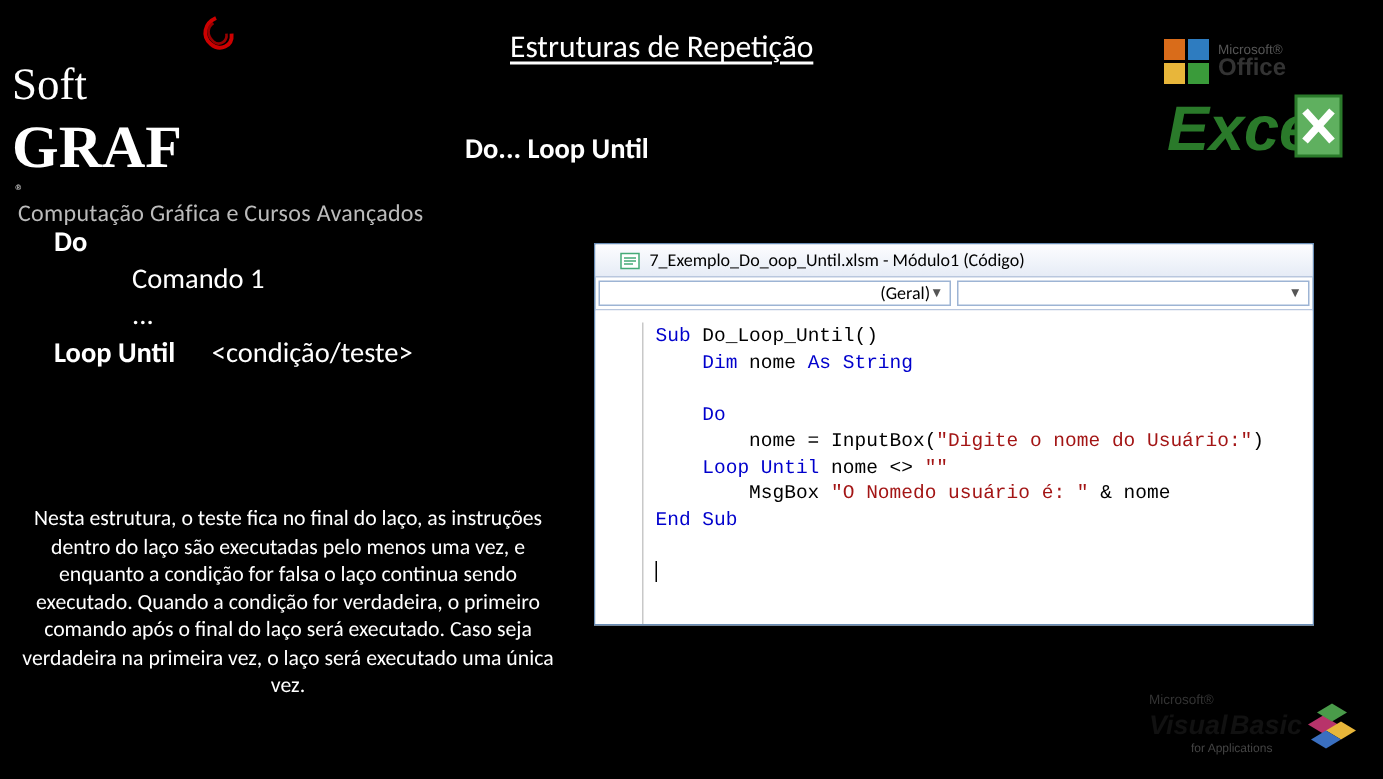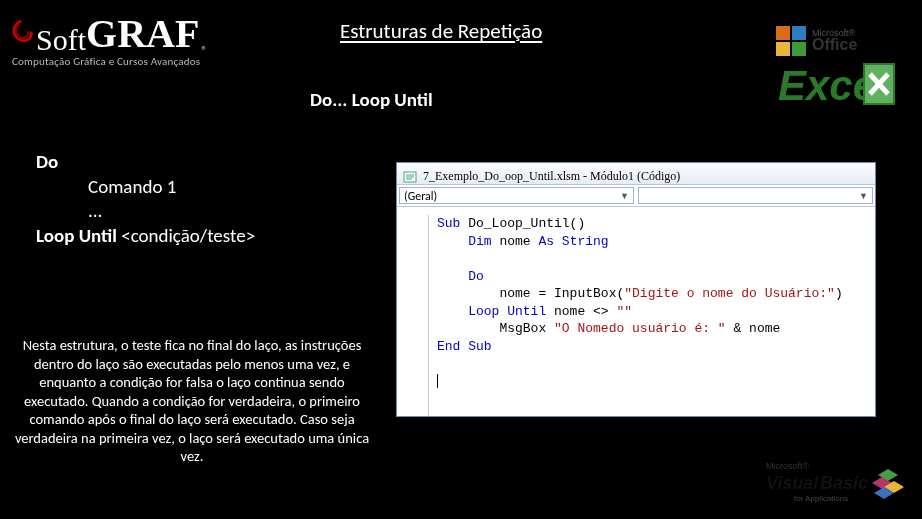--- a/index.html
+++ b/index.html
@@ -14,31 +14,32 @@
   }
   .logo-area {
     position: absolute;
     top: 10px;
     left: 8px;
     display: flex;
     flex-direction: column;
   }
   .logo-main {
     display: flex;
-    align-items: flex-end;
+    align-items: flex-start;
+    flex-direction: column;
   }
   .logo-swirl {
     width: 26px; height: 30px;
     margin-right: 2px;
     align-self: center;
   }
   .soft { font-family: Georgia, "Times New Roman", serif; font-size: 30px; font-weight: 400; }
   .graf { font-family: Georgia, "Times New Roman", serif; font-size: 40px; font-weight: 700; }
   .reg { font-size: 12px; vertical-align: super; margin-left: 2px; color: #ccc;}
-  .tagline { font-size: 11px; color: #bbb; letter-spacing: 0.2px; margin-top: -2px; margin-left: 4px;}
+  .tagline { font-size: 16px; color: #bbb; letter-spacing: 0.2px; margin-top: -2px; margin-left: 4px;}
   .title {
     position: absolute;
     top: 18px;
     left: 340px;
     font-size: 21px;
     font-weight: 400;
     text-decoration: underline;
     text-underline-offset: 3px;
   }
   .subtitle {
@@ -60,21 +61,21 @@
   }
   .syntax-block {
     position: absolute;
     top: 150px;
     left: 36px;
     font-size: 19px;
     font-weight: 700;
     line-height: 1.3;
   }
   .syntax-block .indent { margin-left: 52px; font-weight:400;}
-  .syntax-block .cond { font-weight: 400; }
+  .syntax-block .cond { font-weight: 400; margin-left: 20px; }
   .explain {
     position: absolute;
     top: 320px;
     left: 6px;
     width: 372px;
     font-size: 14.5px;
     line-height: 1.28;
     text-align: center;
     margin-top: 16px;
   }
@@ -87,42 +88,41 @@
     height: 255px;
     background: #fff;
     border: 1px solid #6a8db5;
     display: flex;
     flex-direction: column;
   }
   .cw-title {
     background: linear-gradient(#fdfdff,#e6ecf6);
     height: 22px;
     display: flex;
-    align-items: flex-end;
-    padding: 0 6px;
+    align-items: center;
+    padding: 0 16px;
     font-size: 12px;
     color: #000;
     border-bottom: 1px solid #b9c7de;
     gap: 6px;
-    font-family: Liberation Serif, serif;
   }
   .cw-icon { width: 14px; height: 14px; }
   .cw-dropdown-row {
     display: flex;
     height: 22px;
     border-bottom: 1px solid #b9c7de;
   }
   .cw-dropdown {
     flex: 1;
     background: #fff;
     border: 1px solid #9db4d4;
     margin: 2px;
     display: flex;
     align-items: center;
-    justify-content: space-between;
+    justify-content: flex-end;
     padding: 0 4px;
     font-size: 12px;
     color: #000;
   }
   .chev { font-size: 9px; color: #555; }
   .code-body {
     flex: 1;
     background: #fff;
     padding: 8px 0 0 20px;
     display: flex;

